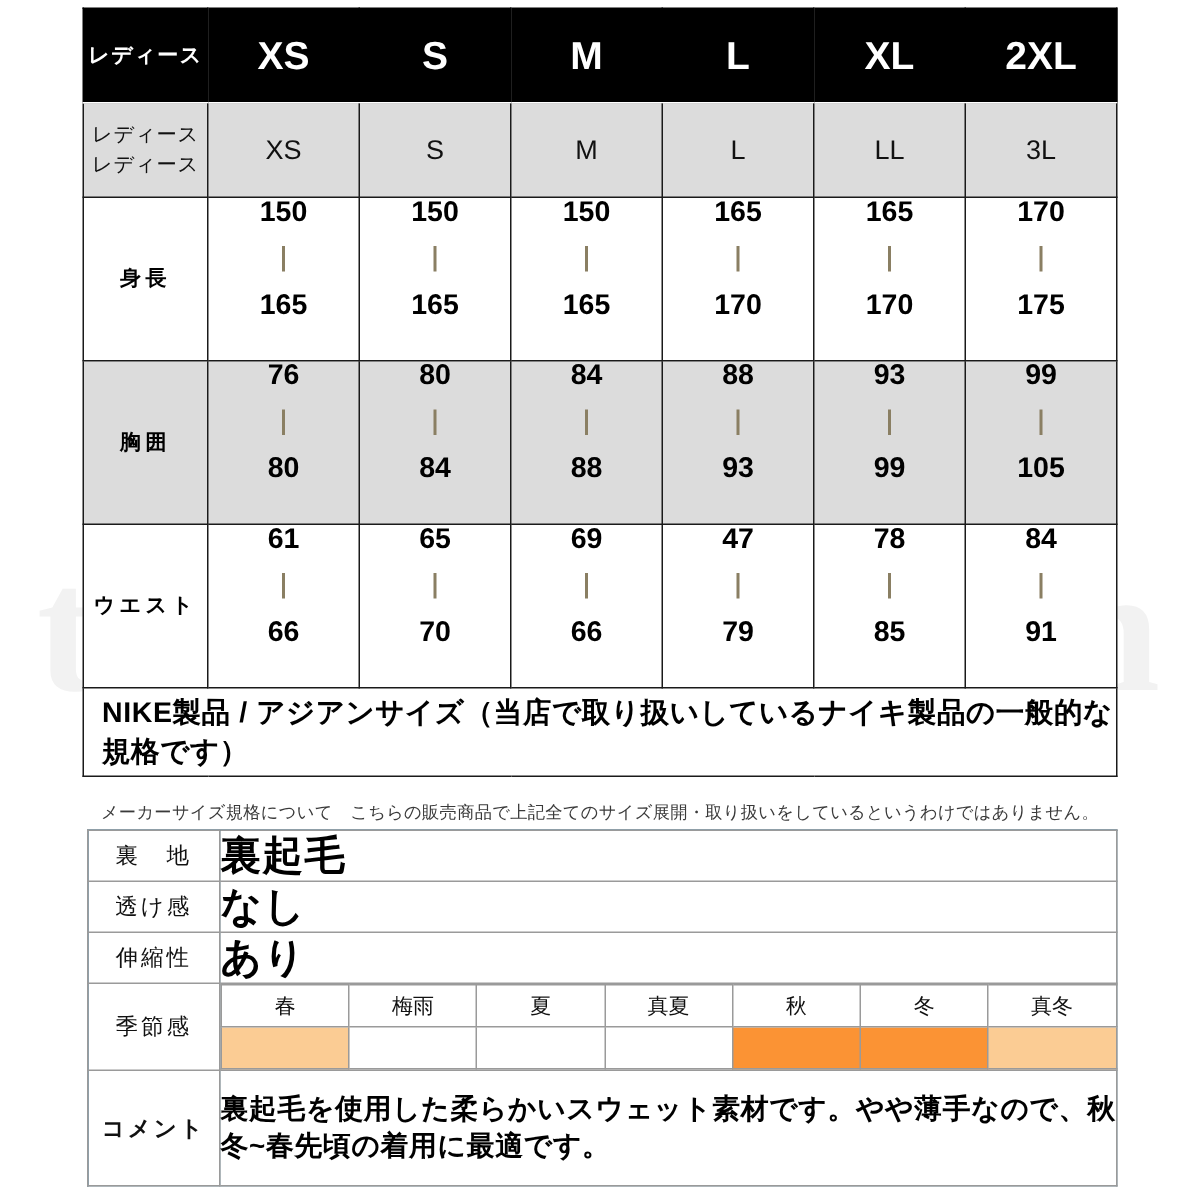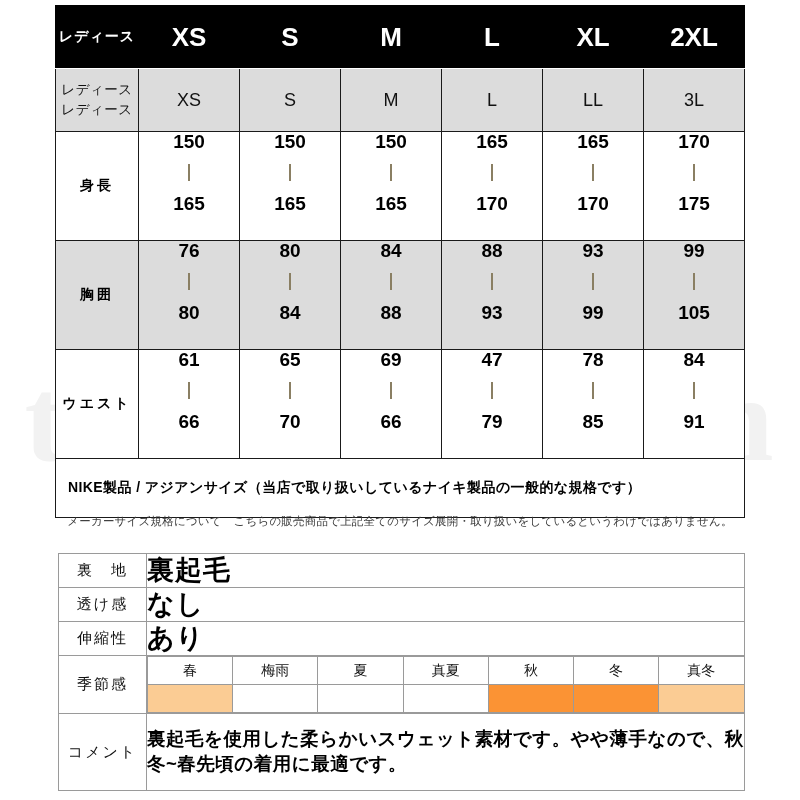--- a/index.html
+++ b/index.html
@@ -110,30 +110,30 @@
     background: #8a7f63;
     margin-bottom: 13px;
   }
   .rangecell .lo {}
 
   .note-row td {
     height: 58px;
     background: #ffffff;
     text-align: left;
     padding-left: 12px;
-    font-size: 14px;
+    font-size: 19px;
     font-weight: bold;
     letter-spacing: 0.4px;
   }
 
   
   #disclaimer {
     position: absolute;
     left: 0;
-    top: 514px;
+    top: 534px;
     width: 800px;
     text-align: center;
     font-size: 11.5px;
     color: #3a3a3a;
     letter-spacing: 0.2px;
     white-space: nowrap;
   }
 
   
   .detail-table {
@@ -184,21 +184,21 @@
   .season-inner tr.swatches td { height: 27px; }
   .r-season > td.d-label { height: 56px; }
 
   .comment-cell {
     padding: 8px 0 8px 12px;
     font-size: 18.5px;
     font-weight: bold;
     line-height: 1.35;
     letter-spacing: 0.5px;
   }
-  .r-comment td.d-label { height: 76px; }
+  .r-comment td.d-label { height: 76px; font-weight: bold; }
 </style>
 </head>
 <body>
 
 <div id="watermark">tashion&amp;unch</div>
 
 <div id="page">
 
   <table class="size-table">
     <colgroup>

